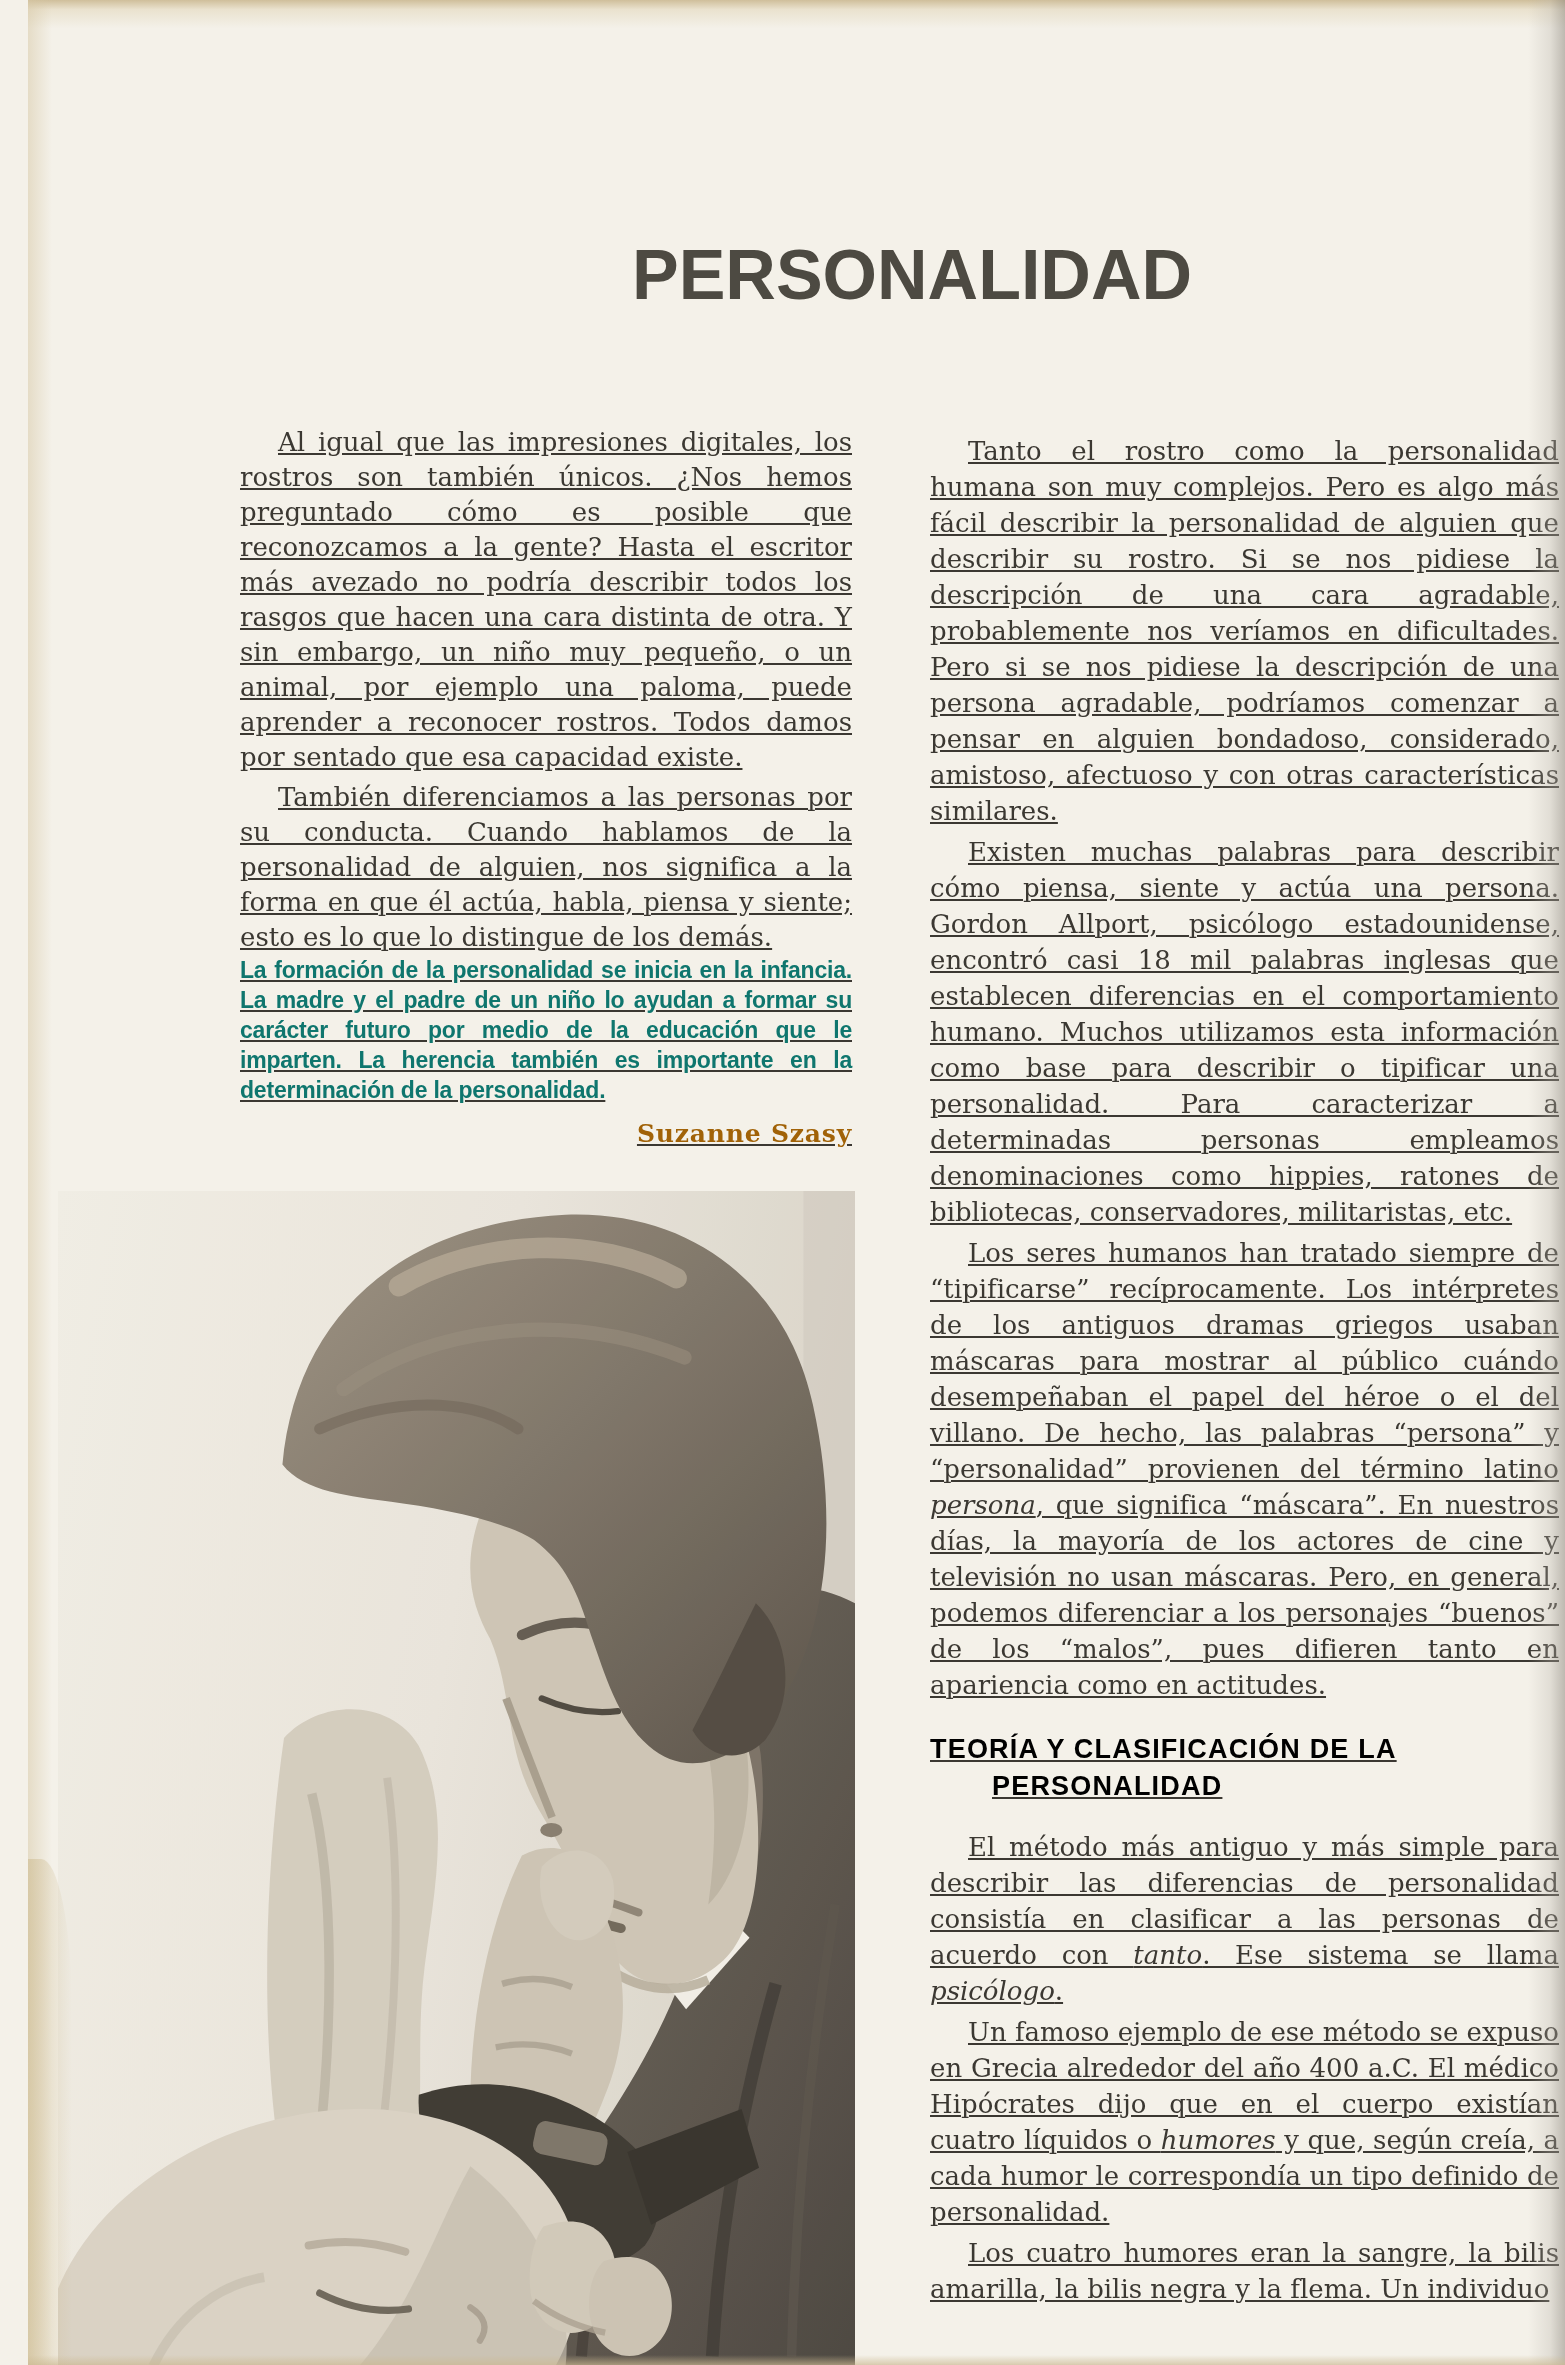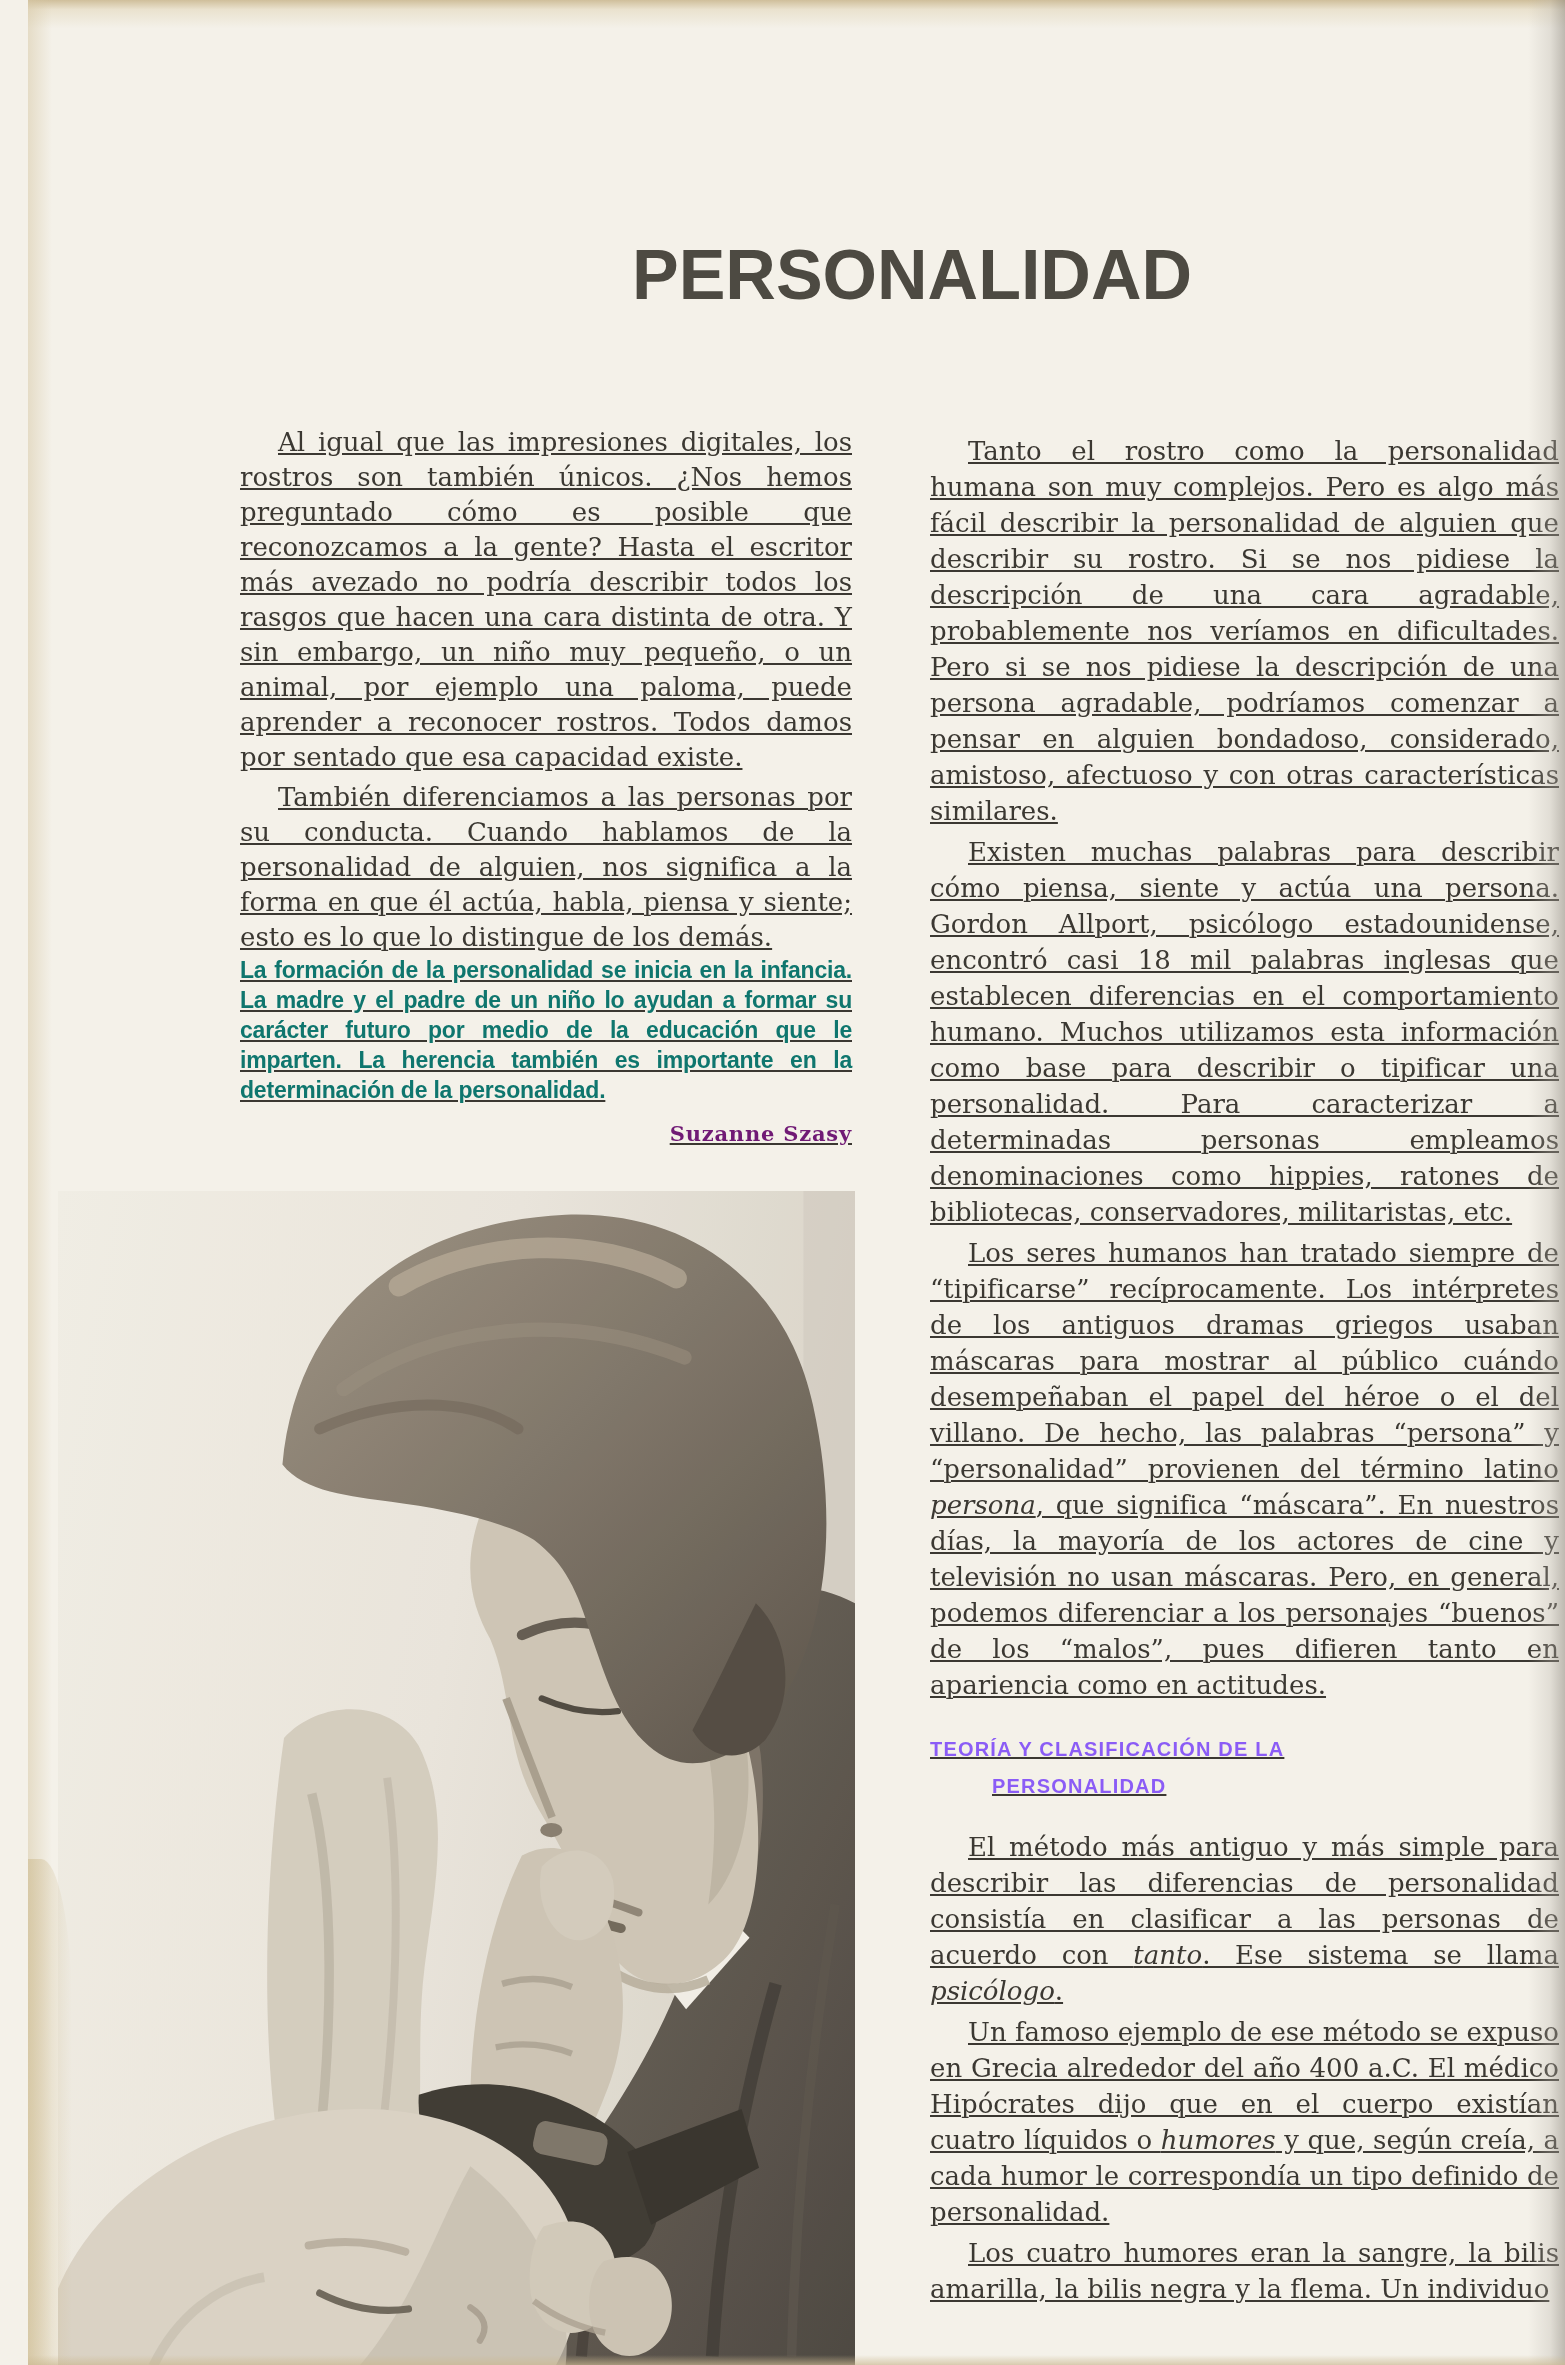--- a/index.html
+++ b/index.html
@@ -26,25 +26,25 @@
 
   .col{position:absolute;text-align:justify;color:#3b3832;text-decoration:underline;}
   .col p{margin:0;}
   .col-left{left:212px;top:425px;width:612px;font-size:26px;line-height:35px;}
   .col-right{left:902px;top:433px;width:629px;font-size:26px;line-height:36px;}
   .body-p{text-indent:38px;}
   .body-p + .body-p{margin-top:4.8px;}
 
   .caption{margin-top:41px;font-family:"Liberation Sans","DejaVu Sans",sans-serif;
     font-weight:bold;font-size:23px;line-height:30px;color:#0f766e;letter-spacing:-0.2px;}
-  .credit{margin-top:11px;text-align:right;font-weight:bold;font-size:21px;
-    letter-spacing:0.8px;color:#701a75;}
+  .credit{margin-top:11px;text-align:right;font-weight:bold;font-size:25px;
+    letter-spacing:0.8px;color:#a16207;}
 
   .section-heading{margin:28.5px 0 24px 0;font-family:"Liberation Sans","DejaVu Sans",sans-serif;
-    font-weight:bold;font-size:20px;line-height:37px;letter-spacing:1.2px;color:#8b5cf6;text-align:left;}
+    font-weight:bold;font-size:27px;line-height:37px;letter-spacing:1.2px;color:#000000;text-align:left;}
   .heading-indent{padding-left:62px;}
 
   .photo{position:absolute;left:30px;top:1191px;width:797px;height:1175px;display:block;}
   i{font-style:italic;}
 </style>
 </head>
 <body>
 
 <div class="page">
 

